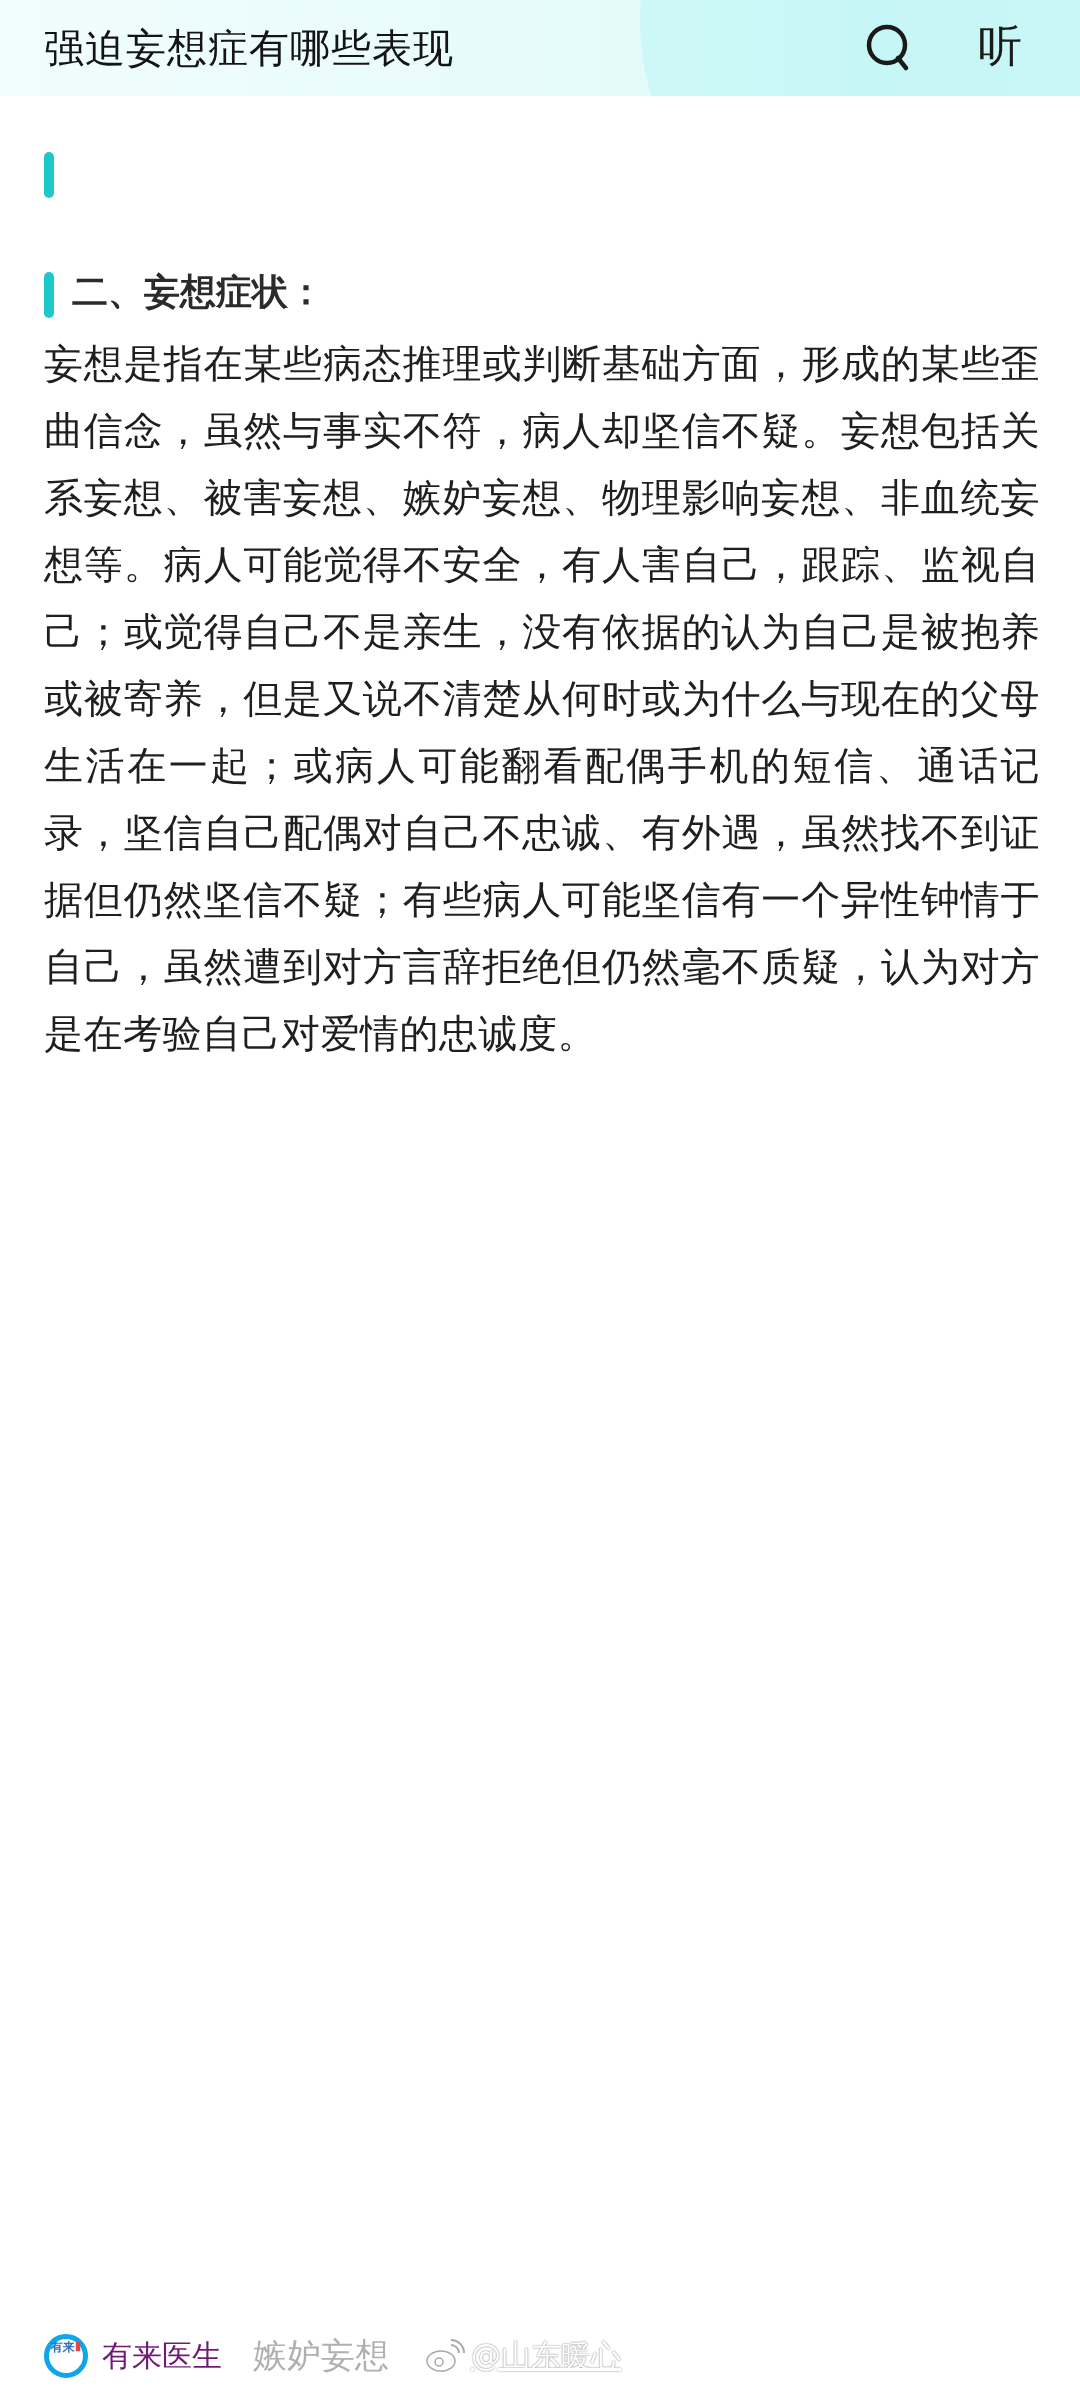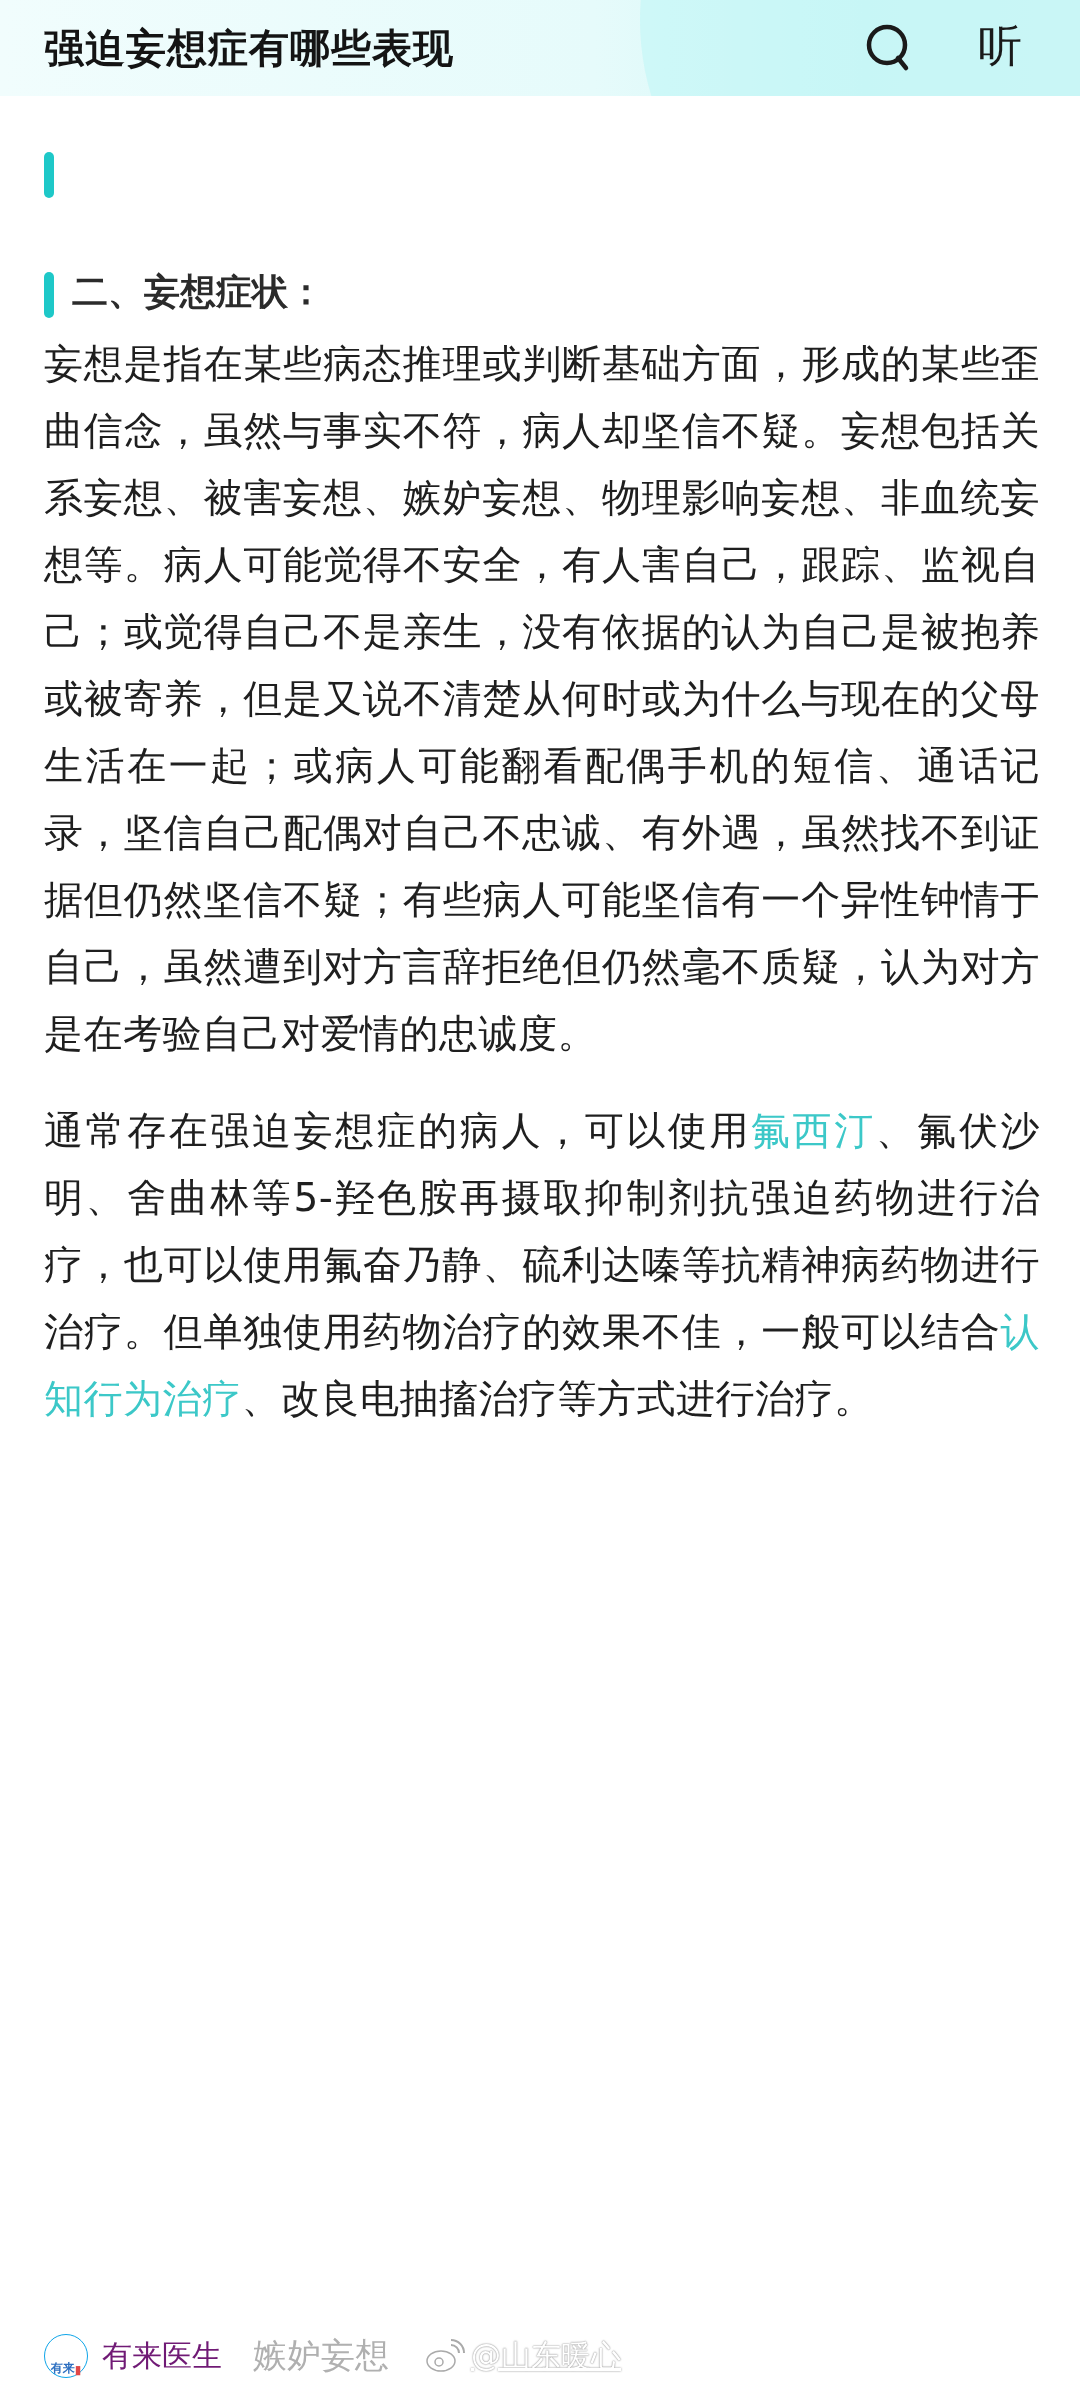--- a/index.html
+++ b/index.html
@@ -26,21 +26,21 @@
     position: absolute;
     left: 640px; top: -240px;
     width: 520px; height: 520px;
     border-radius: 50%;
     background: rgba(190, 245, 245, 0.55);
   }
   .header-title {
     position: absolute;
     left: 44px; top: 20px;
     font-size: 40px;
-    font-weight: bold;
+    font-weight: normal;
     color: #141414;
     letter-spacing: 1px;
     line-height: 56px;
   }
   .search-btn {
     position: absolute;
     left: 862px; top: 20px;
     width: 56px; height: 56px;
     cursor: pointer;
   }
@@ -90,24 +90,24 @@
   .footer {
     position: absolute;
     left: 44px; top: 2330px;
     height: 52px;
     display: flex;
     align-items: center;
   }
   .source-logo {
     width: 44px; height: 44px;
     border-radius: 50%;
-    border: 1px solid #0ea5e9;
+    border: 5px solid #0ea5e9;
     background: #fff;
     display: flex;
-    align-items: flex-end;
+    align-items: flex-start;
     justify-content: center;
     font-size: 12px;
     font-weight: bold;
     color: #2d6fc0;
     margin-right: 14px;
   }
   .source-logo .red { color: #e04848; }
   .source-name {
     font-size: 30px;
     color: #701a75;
@@ -153,21 +153,20 @@
   <div class="gap-lg"></div>
 
   <div class="section-heading">
     <span class="bar"></span>
     <span>二、妄想症状：</span>
   </div>
   <div class="gap-sm"></div>
   <p class="para">妄想是指在某些病态推理或判断基础方面，形成的某些歪曲信念，虽然与事实不符，病人却坚信不疑。妄想包括关系妄想、被害妄想、嫉妒妄想、物理影响妄想、非血统妄想等。病人可能觉得不安全，有人害自己，跟踪、监视自己；或觉得自己不是亲生，没有依据的认为自己是被抱养或被寄养，但是又说不清楚从何时或为什么与现在的父母生活在一起；或病人可能翻看配偶手机的短信、通话记录，坚信自己配偶对自己不忠诚、有外遇，虽然找不到证据但仍然坚信不疑；有些病人可能坚信有一个异性钟情于自己，虽然遭到对方言辞拒绝但仍然毫不质疑，认为对方是在考验自己对爱情的忠诚度。</p>
   <div class="gap-lg"></div>
 
-  <p class="para"><span>通常存在强迫妄想症的病人，可以使用</span><span class="link">氟西汀</span><span>、氟伏沙明、舍曲林等5-羟色胺再摄取抑制剂抗强迫药物进行治疗，也可以使用氟奋乃静、硫利达嗪等抗精神病药物进行治疗。但单独使用药物治疗的效果不佳，一般可以结合</span><span class="link">认知行为治疗</span><span>、改良电抽搐治疗等方式进行治疗。</span></p>
 </div>
 
 <div class="footer">
   <div class="source-logo">
     <span>有来</span>
       <span class="red">▮</span>
   </div>
   <span class="source-name">有来医生</span>
   <span class="source-suffix">嫉妒妄想</span>
   <span class="watermark">

